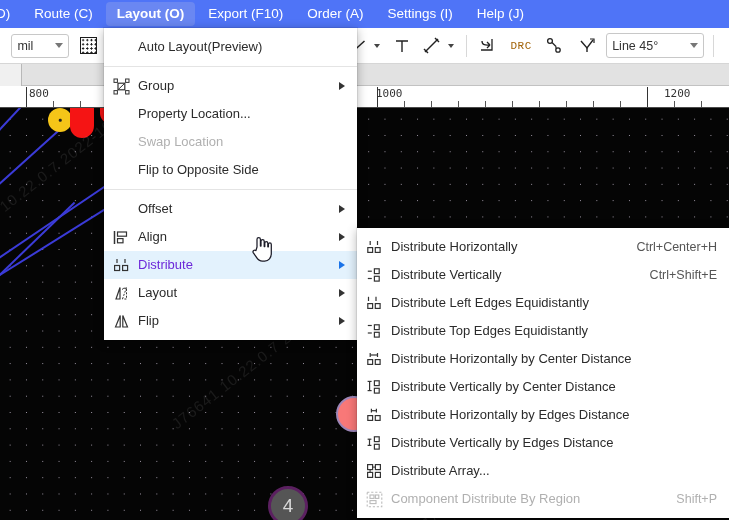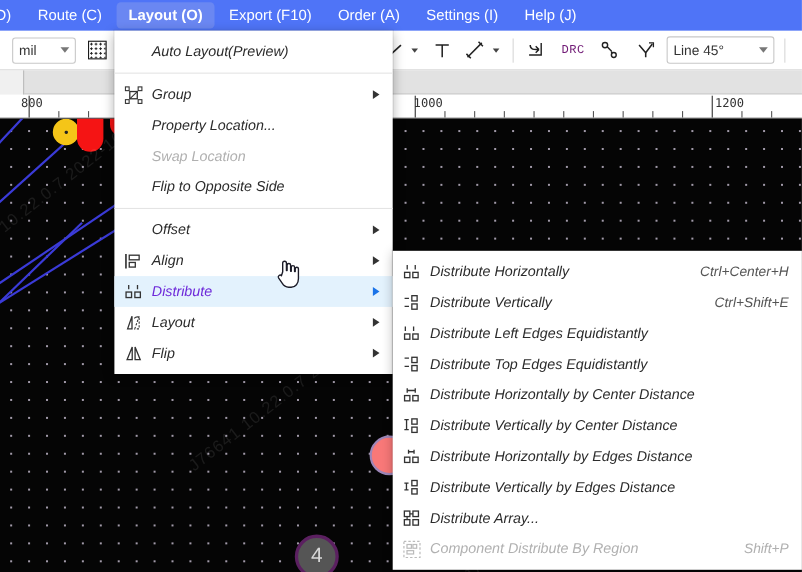--- a/index.html
+++ b/index.html
@@ -35,21 +35,21 @@
     background: #fff; display: flex; align-items: center; justify-content: space-between;
     padding: 0 5px; font-size: 12.5px; color: #333;
   }
   .combo .cv { padding-right: 6px; }
   .caret-dn {
     width: 0; height: 0; border-left: 4px solid transparent;
     border-right: 4px solid transparent; border-top: 5px solid #777;
   }
   .tb-btn {
     width: 26px; height: 26px; display: flex; align-items: center; justify-content: center;
-    color: #701a75;
+    color: #a16207;
   }
   .grid-icon {
     width: 17px; height: 17px; border: 1.6px solid #1a1a1a; position: relative;
     background:
       radial-gradient(#1a1a1a 0.9px, transparent 1px) 0 0/4.2px 4.2px;
   }
   .tb-text { font-size: 11px; font-family: "Liberation Mono", monospace; letter-spacing: .5px; }
   .sm-caret {
     width: 0; height: 0; border-left: 3.5px solid transparent;
     border-right: 3.5px solid transparent; border-top: 4.5px solid #444;
@@ -105,21 +105,21 @@
   .watermark {
     position: absolute; color: rgba(255,255,255,.09); font-size: 15px;
     transform: rotate(-38deg); white-space: nowrap; pointer-events: none;
     letter-spacing: 1px;
   }
 
   
   .menu {
     position: absolute; background: #ffffff;
     box-shadow: 0 2px 10px rgba(0,0,0,.30), 0 0 0 1px rgba(0,0,0,.07);
-    padding: 5px 0; font-size: 13px; color: #2b2b2b; font-style: italic;
+    padding: 5px 0; font-size: 13px; color: #2b2b2b;
   }
   .mi {
     position: relative; height: 28px; display: flex; align-items: center;
     padding: 0 12px 0 0; white-space: nowrap;
   }
   .mi .ico {
     width: 34px; min-width: 34px; height: 28px; display: flex;
     align-items: center; justify-content: center;
   }
   .mi .lbl { flex: 1; line-height: 28px; }
@@ -259,23 +259,23 @@
     <div class="tick minor" style="left:458px"></div>
     <div class="tick minor" style="left:485px"></div>
     <div class="tick minor" style="left:512px"></div>
     <div class="tick minor" style="left:539px"></div>
     <div class="tick minor" style="left:566px"></div>
     <div class="tick minor" style="left:593px"></div>
     <div class="tick minor" style="left:620px"></div>
     <div class="tick major" style="left:647px"></div>
     <div class="tick minor" style="left:674px"></div>
     <div class="tick minor" style="left:701px"></div>
-    <div class="rlabel" style="left:19px">800</div>
+    <div class="rlabel" style="left:29px">800</div>
     <div class="rlabel" style="left:376px">1000</div>
-    <div class="rlabel" style="left:650px">1200</div>
+    <div class="rlabel" style="left:664px">1200</div>
   </div>
 
   <div class="canvas">
     <div class="dots"></div>
 
     <div class="trace" style="left:-30px; top:52px; width:190px; transform:rotate(-47deg);"></div>
     <div class="trace" style="left:-40px; top:110px; width:220px; transform:rotate(-42deg);"></div>
     <div class="trace" style="left:-40px; top:175px; width:250px; transform:rotate(-34deg);"></div>
     <div class="trace" style="left:-42px; top:192px; width:255px; transform:rotate(-32deg);"></div>
     <div class="trace" style="left:-34px; top:198px; width:150px; transform:rotate(-44deg);"></div>

